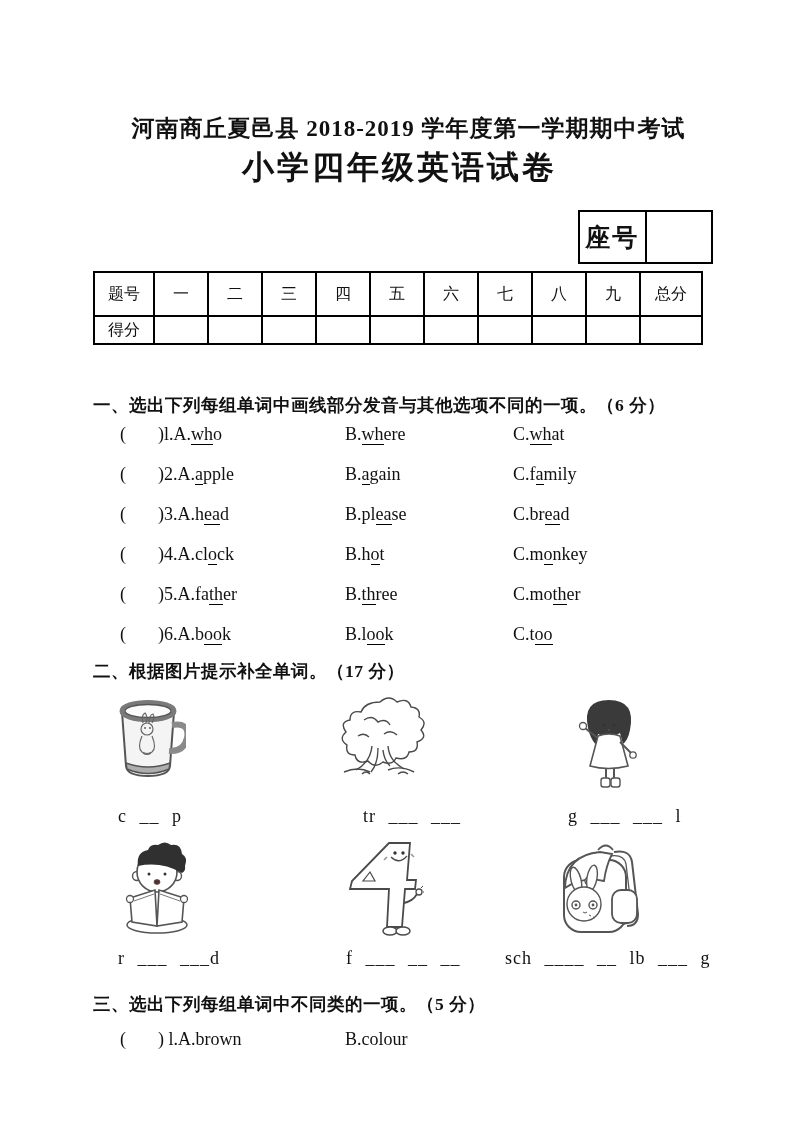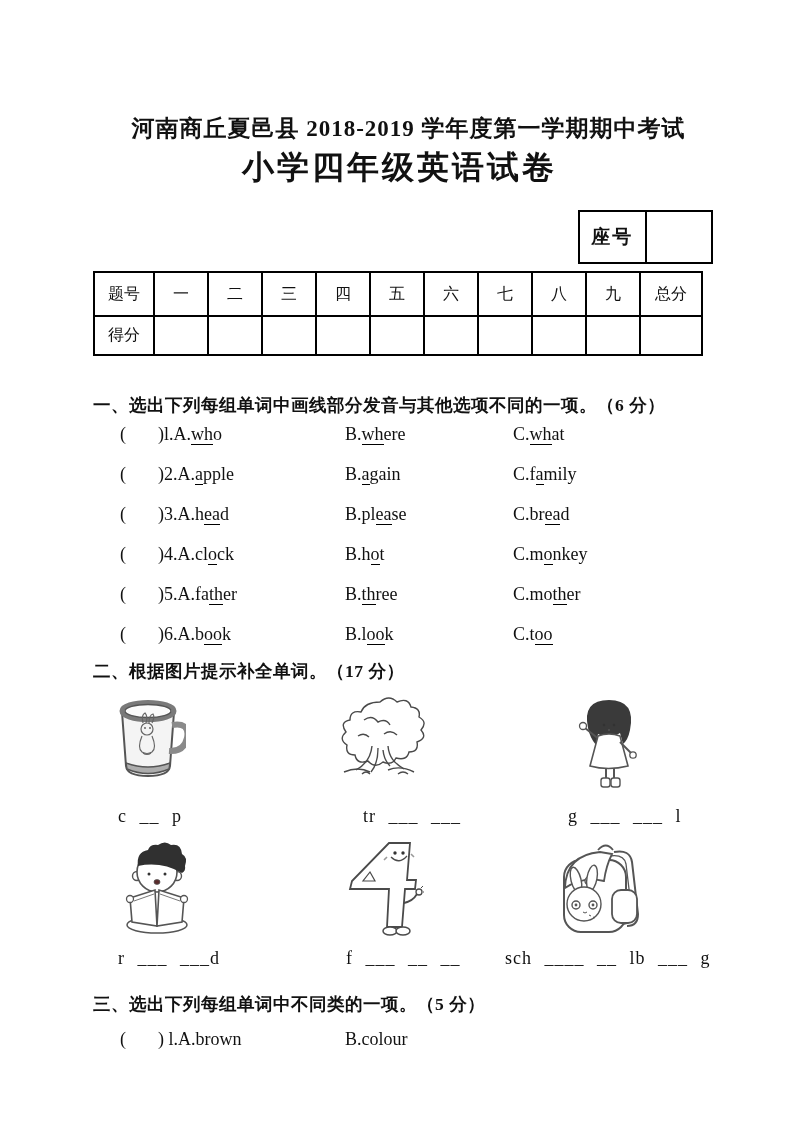--- a/index.html
+++ b/index.html
@@ -8,29 +8,29 @@
   .page{position:relative;width:793px;height:1122px;background:#ffffff;}
 
   .exam-title{position:absolute;top:101px;left:0;width:100%;text-align:center;
       font-size:23px;font-weight:bold;letter-spacing:1px;margin:12px;}
   .exam-subtitle{position:absolute;top:146px;left:3px;width:100%;text-align:center;
       font-size:32px;font-weight:bold;letter-spacing:3px;margin:0;}
 
   .seat-box{position:absolute;left:578px;top:210px;width:135px;height:54px;
       border:2px solid #000;box-sizing:border-box;display:flex;}
   .seat-label{width:50%;border-right:2px solid #000;display:flex;align-items:center;
-      justify-content:center;font-size:19px;font-weight:bold;letter-spacing:2px;}
+      justify-content:center;font-size:25px;font-weight:bold;letter-spacing:2px;}
   .seat-value{width:50%;}
 
   table.score-table{position:absolute;left:93px;top:271px;border-collapse:collapse;
       table-layout:fixed;}
   table.score-table td{border:2px solid #000;text-align:center;font-size:16px;
       padding:0;box-sizing:border-box;}
   table.score-table tr:first-child{height:44px;}
-  table.score-table tr:last-child{height:39px;}
+  table.score-table tr:last-child{height:28px;}
   td.row-label{width:60px;font-size:17px;}
   td.num-col{width:54px;}
   td.total-col{width:62px;}
 
   .section-title{position:absolute;font-size:17.5px;font-weight:600;letter-spacing:0.5px;}
   #sec1-title{left:93px;top:393px;}
   #sec2-title{left:93px;top:659px;}
   #sec3-title{left:93px;top:992px;}
 
   .q-list{position:absolute;left:120px;right:20px;}

